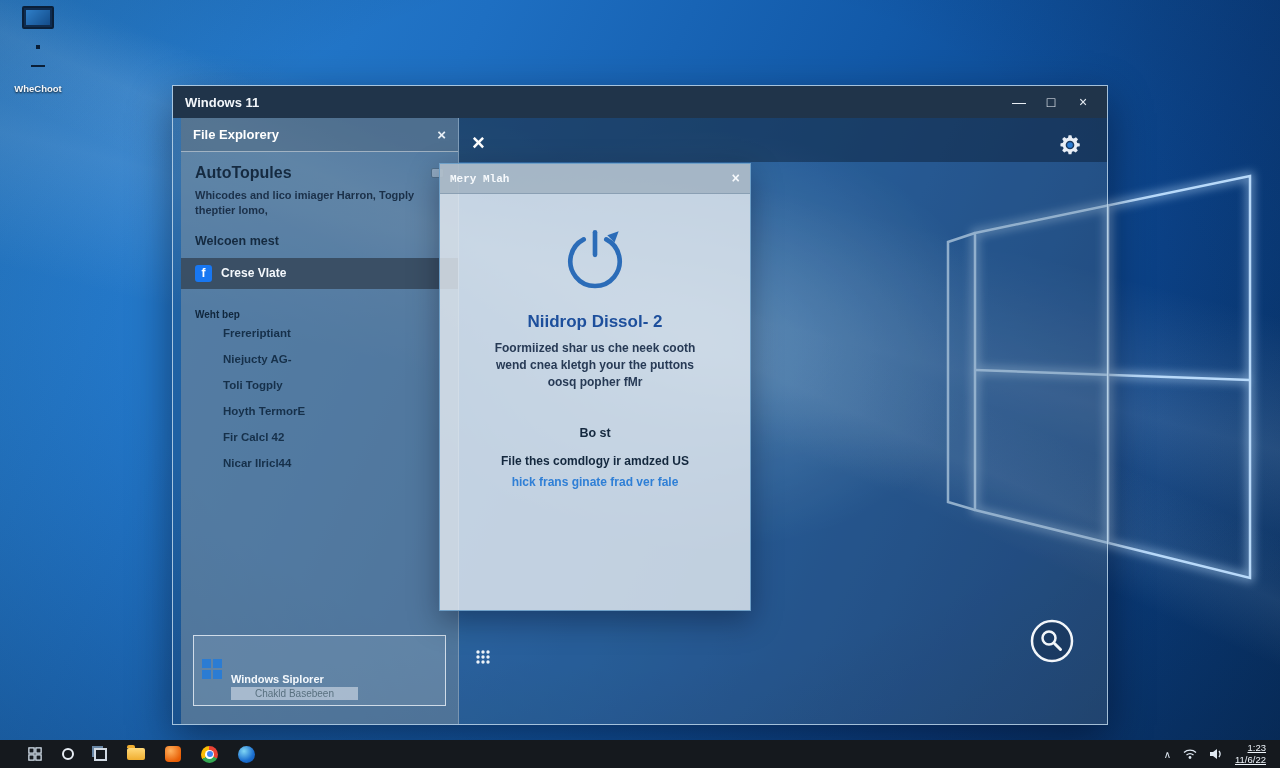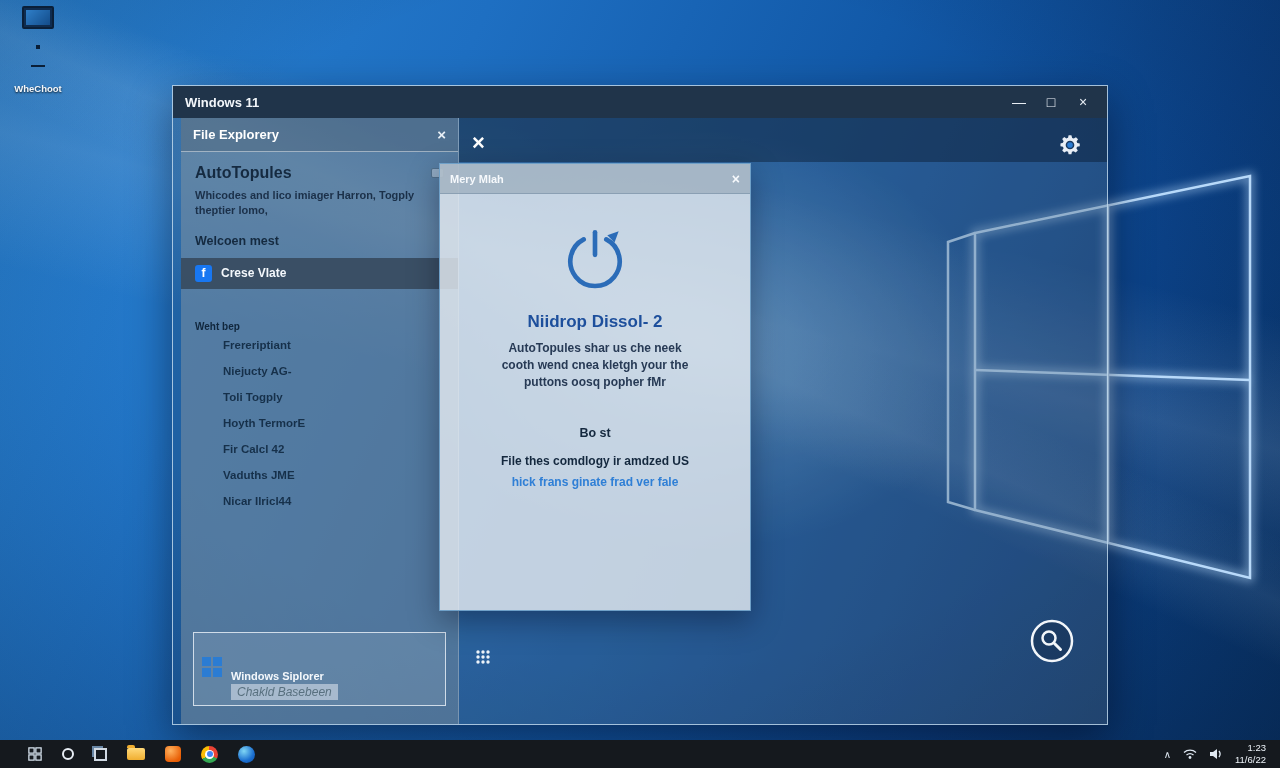--- a/index.html
+++ b/index.html
@@ -48,41 +48,41 @@
   .sp-close{ font-size:15px; cursor:pointer; color:#e9f0f6; }
   .sp-content{ padding:12px 14px; color:#152a40; }
   .sp-row1{ display:flex; justify-content:space-between; align-items:center; font-weight:bold; font-size:16px; }
   .mini-ic{ width:13px; height:10px; border:1px solid #51708c; background:rgba(255,255,255,0.35); border-radius:2px; }
   .sp-desc{ font-size:11px; line-height:1.35; margin-top:6px; max-width:250px; font-weight:600; color:#1b3049; }
   .sp-sub{ margin-top:16px; font-weight:bold; font-size:12.5px; }
   .sp-selected{ margin:10px -14px 0; padding:7px 14px; background:rgba(55,75,95,0.92); color:#f4f8fc;
     font-weight:bold; font-size:12px; display:flex; align-items:center; gap:9px; cursor:pointer; }
   .fb{ width:17px; height:17px; background:#1877f2; color:#fff; border-radius:3px; display:inline-flex;
     align-items:center; justify-content:center; font-size:12px; font-weight:bold; }
-  .sp-group{ margin-top:32px; font-size:10px; font-weight:bold; color:#10263c; }
+  .sp-group{ margin-top:20px; font-size:10px; font-weight:bold; color:#10263c; }
   .sp-list{ margin-top:0; }
   .sp-item{ padding:7px 0 7px 28px; font-size:11.5px; font-weight:600; color:#16304a; cursor:pointer; }
   .sp-footer{ position:absolute; left:12px; right:12px; bottom:18px; border:1px solid rgba(245,250,255,0.75);
     background:rgba(255,255,255,0.10); display:flex; align-items:center; gap:9px; padding:5px 8px; cursor:pointer; }
   .ft-col{ display:flex; flex-direction:column; gap:2px; }
   .ft-title{ color:#f4f8fc; font-size:11px; font-weight:bold;margin-top:32px; }
-  .ft-sub{ font-size:12px; color:#58707f; background:rgba(225,232,240,0.55); padding:1px 6px; width:max-content;font-style:italic; }
+  .ft-sub{ font-size:10px; color:#58707f; background:rgba(225,232,240,0.55); padding:1px 24px; width:max-content; }
 
   
   .main{ position:absolute; left:286px; right:0; top:0; bottom:0; background:rgba(205,225,240,0.10); }
   .topstrip{ position:absolute; top:0; left:0; right:0; height:44px; background:rgba(8,22,40,0.42); }
   .bigx{ position:absolute; top:14px; left:13px; color:#fff; font-size:22px; font-weight:bold; cursor:pointer; line-height:1; }
   .gear{ position:absolute; top:14px; right:24px; cursor:pointer; }
 
   
   .dialog{ position:absolute; left:-20px; top:45px; width:312px; height:448px; z-index:5;
     background:rgba(228,234,240,0.82); border:1px solid #6fa0c8; box-shadow:0 10px 28px rgba(0,0,20,0.35); }
   .dlg-bar{ height:30px; background:rgba(140,158,175,0.55); display:flex; justify-content:space-between;
     align-items:center; padding:0 10px; color:#f6f9fc; font-size:11px; font-weight:bold;
-    border-bottom:1px solid rgba(110,135,160,0.5); }
+    border-bottom:1px solid rgba(110,135,160,0.5);font-family:Liberation Mono, monospace; }
   .dlg-close{ font-size:14px; cursor:pointer; }
   .dlg-body{ text-align:center; padding-top:30px; }
   .dlg-body h2{ margin-top:12px; font-size:17px; color:#1d4f9c; }
   .dlg-text{ margin:8px auto 0; width:202px; font-size:12px; font-weight:600; color:#273a55; line-height:1.4; }
   .dlg-sub{ margin-top:36px; font-weight:bold; font-size:12.5px; color:#14283e; }
   .dlg-line{ margin-top:14px; font-weight:bold; font-size:12px; color:#14283e; }
   .dlg-link{ display:block; margin-top:7px; color:#2f7fd6; font-size:12px; font-weight:600; text-decoration:none; cursor:pointer; }
 
   .gridicon{ position:absolute; left:16px; top:531px; cursor:pointer; }
   .maglens{ position:absolute; left:571px; top:501px; cursor:pointer; }
@@ -97,21 +97,21 @@
   .tv{ width:13px; height:13px; border:2px solid rgba(230,240,250,0.9); box-shadow:-3px -3px 0 -1px rgba(150,195,240,0.65); }
   .folder{ width:18px; height:12px; background:linear-gradient(#ffd97a,#f0ae30); border-radius:2px; position:relative; }
   .folder::before{ content:""; position:absolute; top:-3px; left:0; width:8px; height:3px; background:#f0ae30; border-radius:2px 2px 0 0; }
   .orange{ width:16px; height:16px; border-radius:4px; background:radial-gradient(circle at 35% 30%, #ffb25e, #e85d04 75%); }
   .chrome{ width:17px; height:17px; border-radius:50%; position:relative;
     background:conic-gradient(#ea4335 0 33%, #34a853 0 66%, #fbbc05 0 100%); }
   .chrome i{ position:absolute; inset:4px; background:#fff; border-radius:50%; }
   .chrome b{ position:absolute; inset:5.5px; background:#4285f4; border-radius:50%; }
   .edge{ width:17px; height:17px; border-radius:50%; background:radial-gradient(circle at 35% 30%, #7fd6f5, #1b6fd0 60%, #0d4ea8); }
   .tray-glyph{ color:#dfe8f2; font-size:10px; cursor:pointer; }
-  .clock{ color:#eef4fa; font-size:9.5px; line-height:1.25; text-align:right; cursor:pointer; }
+  .clock{ color:#eef4fa; font-size:9.5px; line-height:1.25; text-align:right; cursor:pointer;text-decoration:underline; }
 </style>
 </head>
 <body>
 
 <div id="desktop">
 
   <div class="layer beam1"></div>
   <div class="layer beam2"></div>
   <div class="layer glow"></div>
   <div class="layer vignette"></div>
@@ -174,21 +174,20 @@
             <span class="fb">f</span>
             <span>Crese Vlate</span>
           </div>
           <div class="sp-group">Weht bep</div>
           <div class="sp-list">
             <div class="sp-item">Frereriptiant</div>
             <div class="sp-item">Niejucty AG-</div>
             <div class="sp-item">Toli Togply</div>
             <div class="sp-item">Hoyth TermorE</div>
             <div class="sp-item">Fir Calcl 42</div>
-            <div class="sp-item">Vaduths JME</div>
             <div class="sp-item">Nicar Ilricl44</div>
           </div>
         </div>
         <div class="sp-footer">
           <span>
             <svg viewBox="0 0 20 20" width="20" height="20" fill="#2b7cd3">
               <rect x="0" y="0" width="9" height="9"></rect>
                 <rect x="11" y="0" width="9" height="9"></rect>
               <rect x="0" y="11" width="9" height="9"></rect>
                 <rect x="11" y="11" width="9" height="9"></rect>
@@ -220,21 +219,21 @@
             <span>
               <svg viewBox="0 0 70 70" width="72" height="72">
                 <g fill="none" stroke="#2b6cb8" stroke-width="4.5" stroke-linecap="round">
                   <path d="M24 15 A 24 24 0 1 0 46 15"></path>
                   <path d="M35 8 L35 30"></path>
                 </g>
                 <path d="M47 11 l11 -4 -4 11 z" fill="#2b6cb8"></path>
               </svg>
             </span>
             <h2>Niidrop Dissol- 2</h2>
-            <p class="dlg-text">AutoTopules shar us che neek cooth wend cnea kletgh your the puttons oosq popher fMr</p>
+            <p class="dlg-text">Foormiized shar us che neek cooth wend cnea kletgh your the puttons oosq popher fMr</p>
             <div class="dlg-sub">Bo st</div>
             <div class="dlg-line">File thes comdlogy ir amdzed US</div>
             <a class="dlg-link">hick frans ginate frad ver fale</a>
           </div>
         </div>
 
         <span class="gridicon">
           <svg width="16" height="16" viewBox="0 0 16 16" fill="#eef4fa">
             <circle cx="3" cy="3" r="1.7"></circle>
               <circle cx="8" cy="3" r="1.7"></circle>

